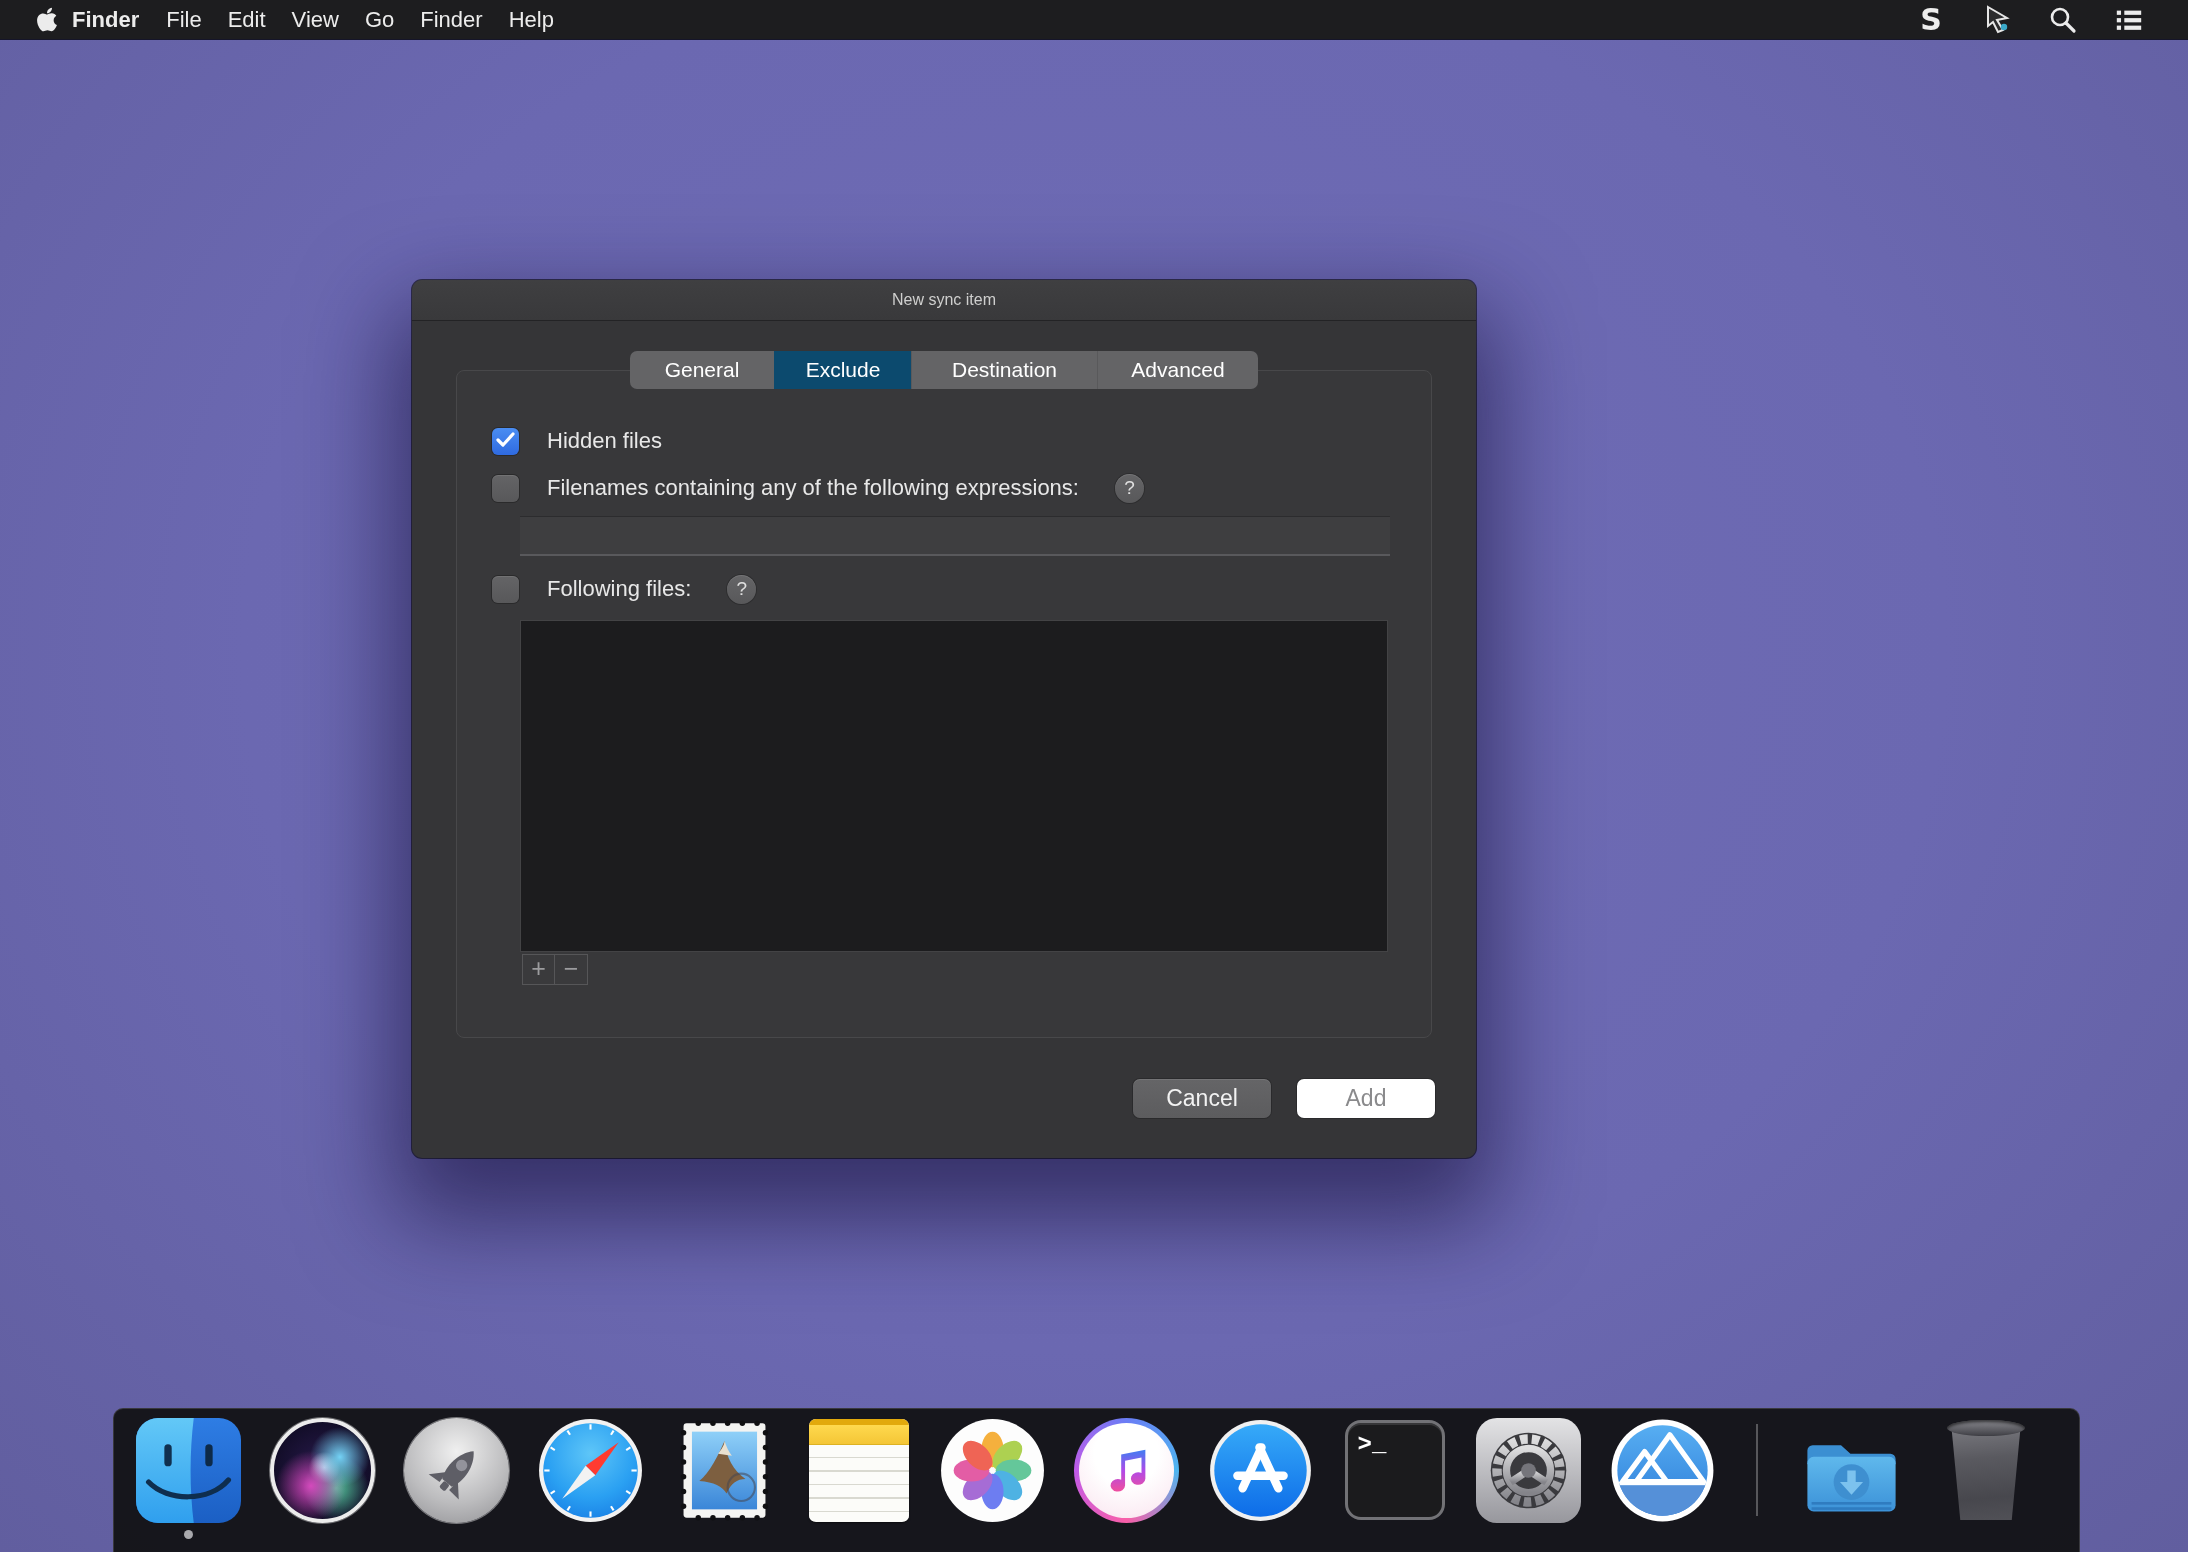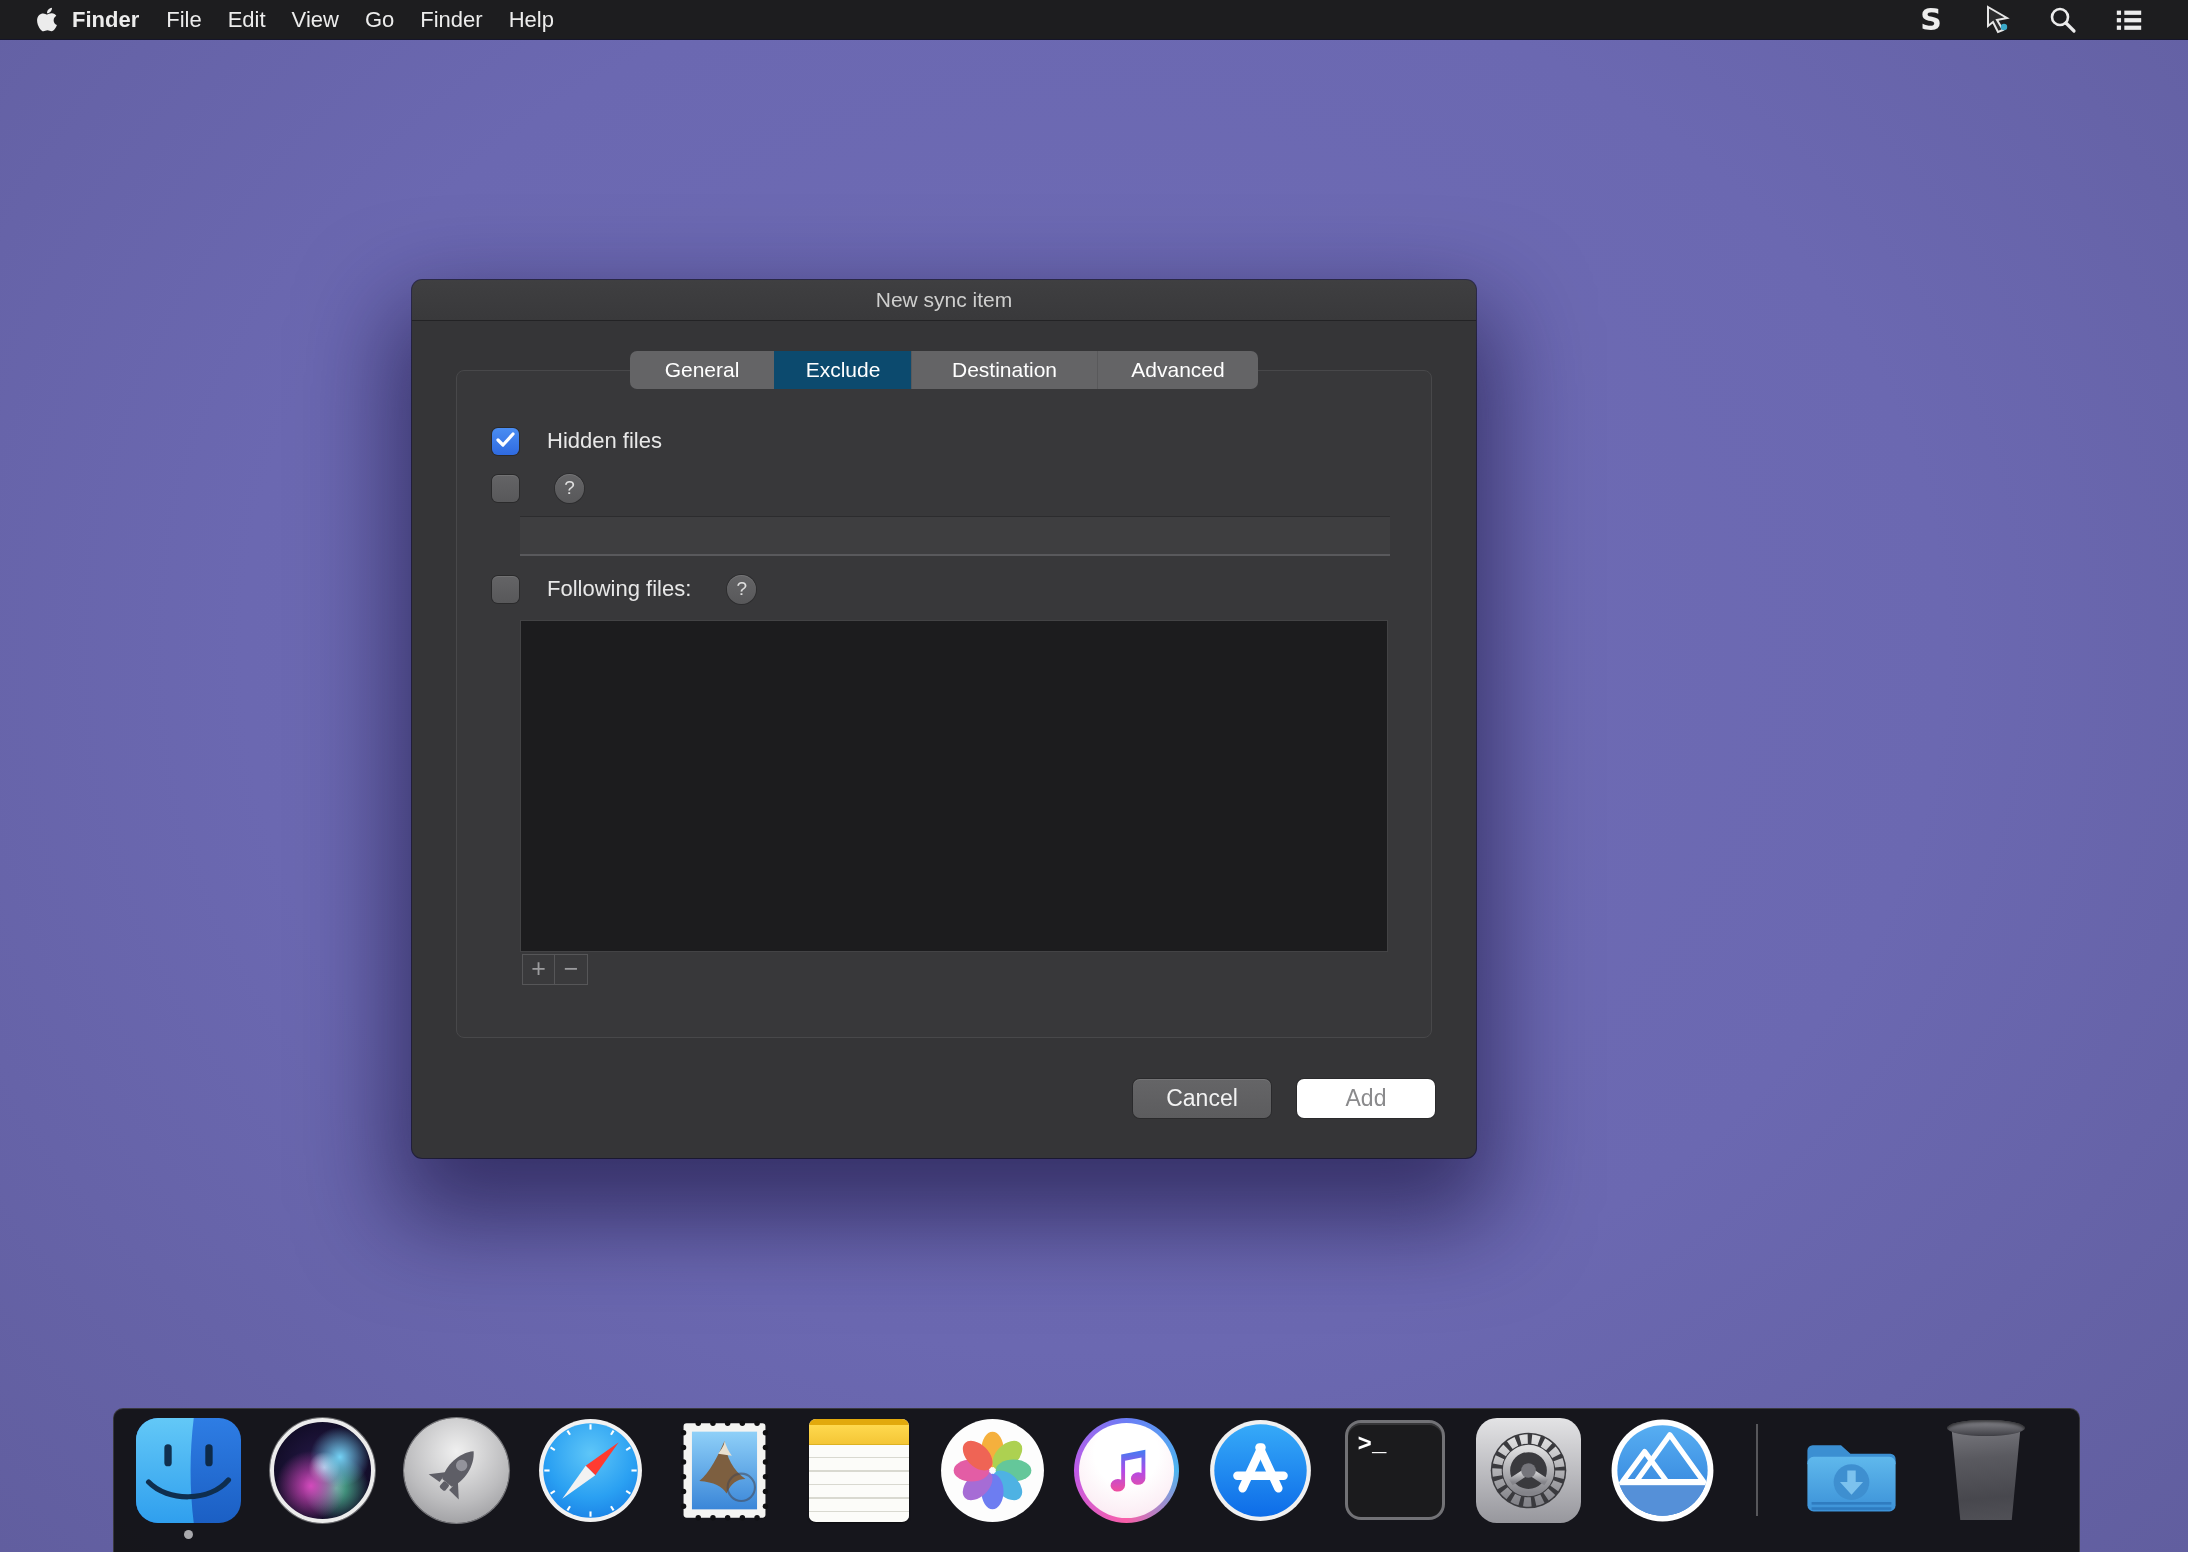--- a/index.html
+++ b/index.html
@@ -18,21 +18,21 @@
   #menu-bar .status { margin-left:auto; margin-right:44px; display:flex; gap:36px; align-items:center; }
   #menu-bar .sicon { width:30px; height:30px; display:flex; align-items:center; justify-content:center; }
   .s-glyph { font-size:30px; font-weight:700; color:#ededed; font-family:"DejaVu Sans", sans-serif; line-height:1; }
 
   
   #dialog { position:absolute; left:412px; top:280px; width:1064px; height:878px;
     background:#353537; border-radius:10px; font-size:22px; color:#e8e8e8;
     box-shadow:0 0 0 1px rgba(0,0,0,.55), 0 45px 95px 18px rgba(18,12,55,.6); }
   #titlebar { height:41px; border-radius:10px 10px 0 0;
     background:linear-gradient(#3f3f41,#39393b); border-bottom:1px solid #232325;
-    display:flex; align-items:center; justify-content:center; color:#cfcfce; font-size:21px; }
+    display:flex; align-items:center; justify-content:center; color:#cfcfce; font-size:16px; }
   #tabbar { position:absolute; top:71px; left:50%; transform:translateX(-50%);
     display:flex; height:38px; border-radius:7px; overflow:hidden; background:#646466; z-index:3; }
   .tab { line-height:38px; color:#fff; font-size:21px; text-align:center; }
   .tab + .tab { border-left:1px solid #59595b; }
   .tab.t0 { width:144px; } .tab.t1 { width:137px; } .tab.t2 { width:186px; } .tab.t3 { width:161px; }
   .tab.selected { background:#0c4a6e; border-color:transparent; }
   #groupbox { position:absolute; left:44px; top:90px; width:976px; height:668px;
     border:1px solid #48484a; border-radius:8px; background:rgba(255,255,255,0.015); }
 
   .row { position:absolute; left:80px; display:flex; align-items:center; gap:28px; height:30px; }
@@ -169,20 +169,21 @@
       <span class="checkbox checked">
         <svg width="19" height="16" viewBox="0 0 19 16">
             <polyline points="2,8 7,13 17,2" fill="none" stroke="#fff" stroke-width="3.2" stroke-linecap="round" stroke-linejoin="round"></polyline>
           </svg>
       </span>
       <span>Hidden files</span>
     </div>
 
     <div class="row" style="top:193px;">
       <span class="checkbox"></span>
+      <span>Filenames containing any of the following expressions:</span>
       <span class="help">?</span>
     </div>
 
     <input id="expr-field" value="" placeholder="" style="">
 
     <div class="row" style="top:294px;">
       <span class="checkbox"></span>
       <span>Following files:</span>
       <span class="help">?</span>
     </div>

